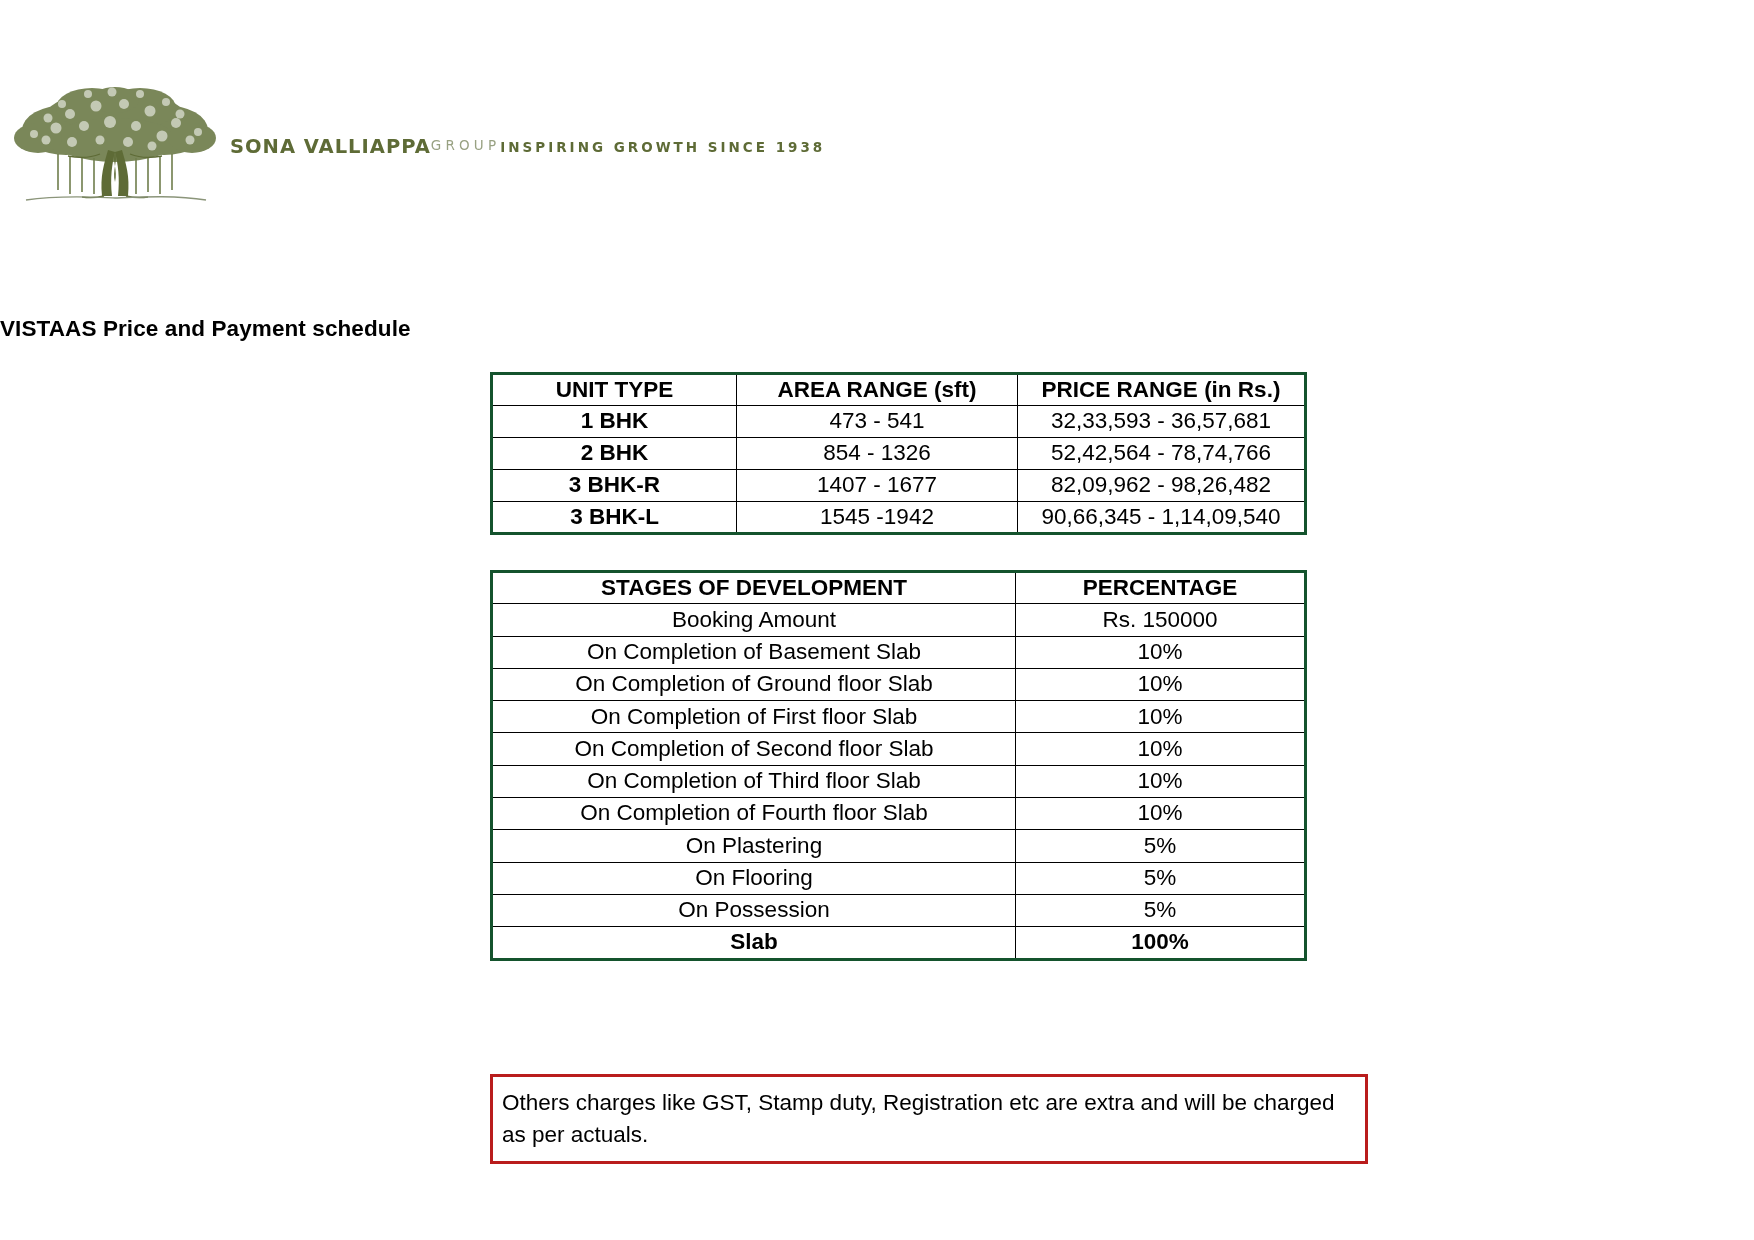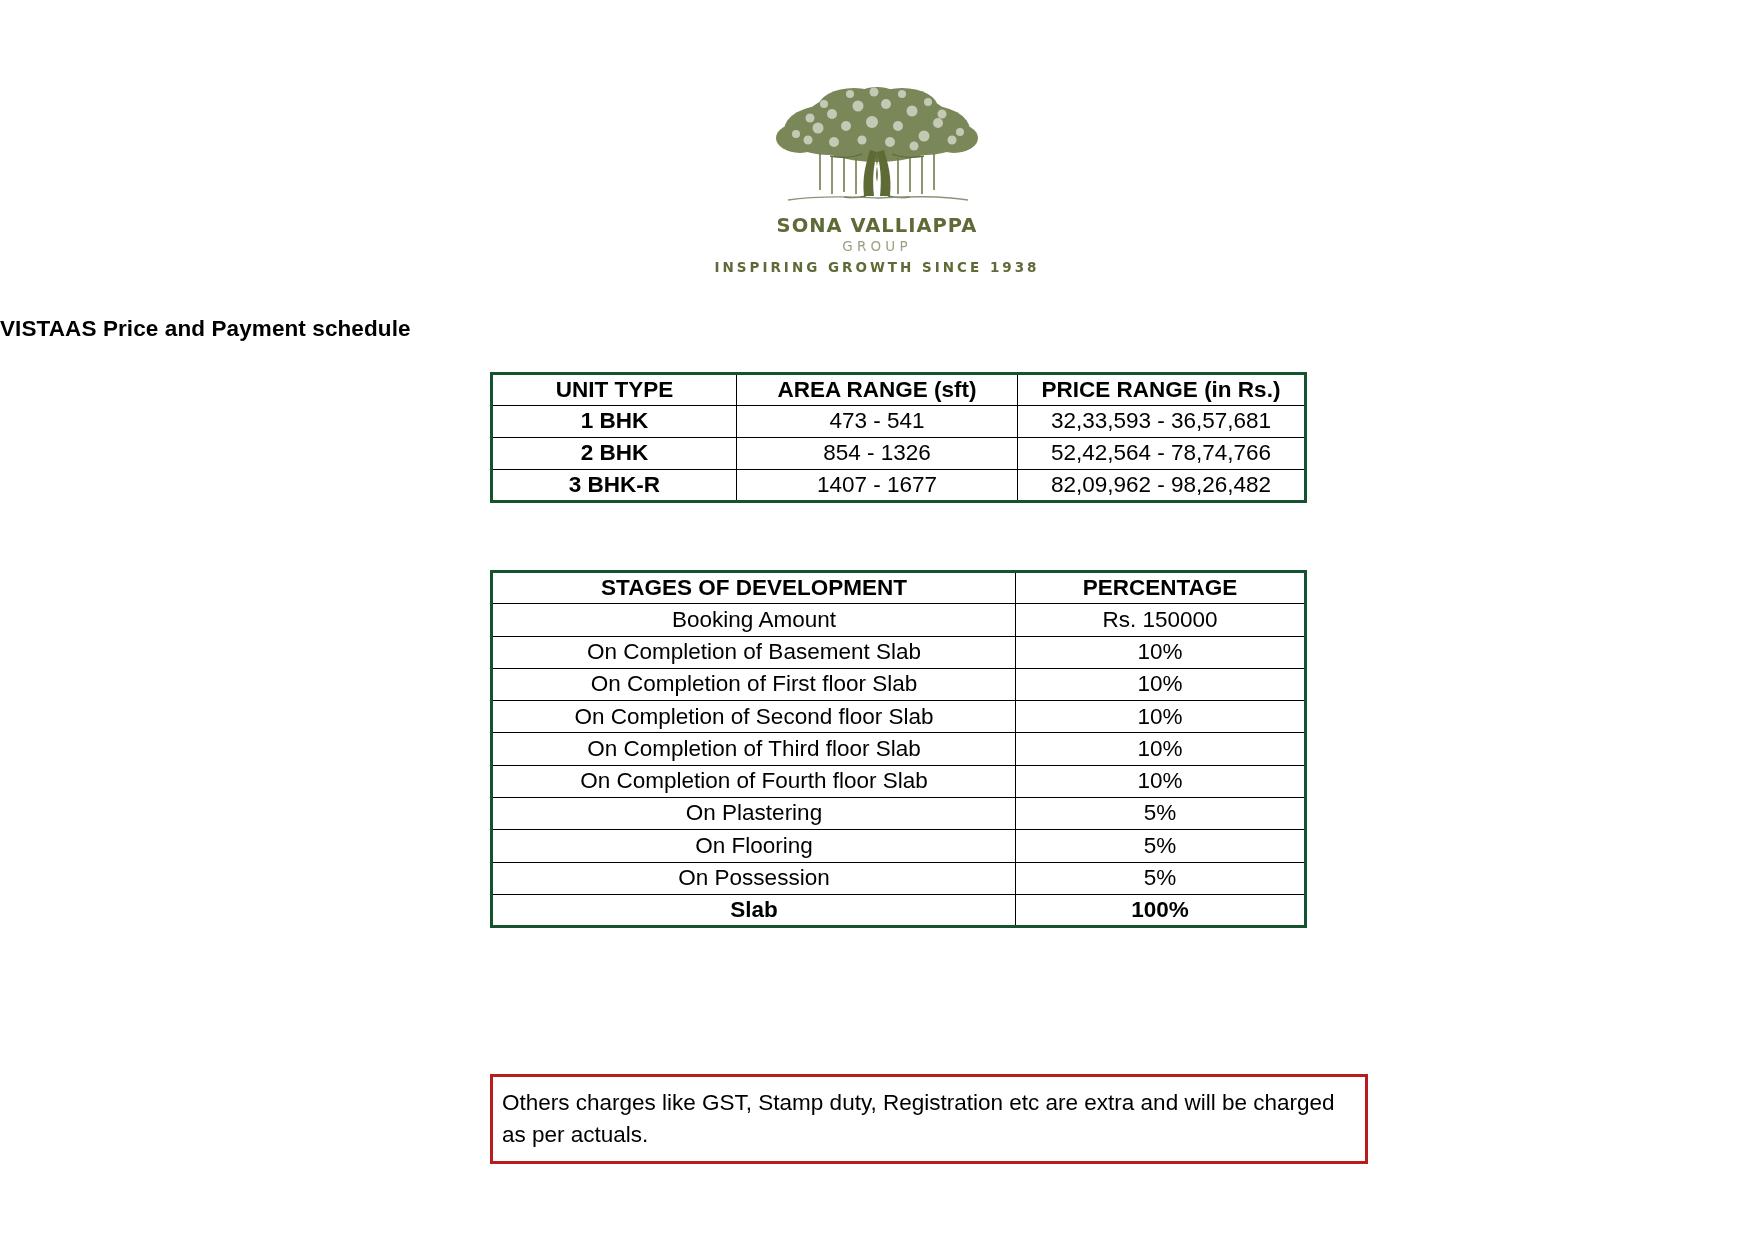--- a/index.html
+++ b/index.html
@@ -18,21 +18,21 @@
     overflow: hidden;
   }
 
   
   .logo-block {
     position: absolute;
     top: 78px;
     left: 0;
     width: 1754px;
     display: flex;
-    flex-direction: column;
+    flex-direction: row;
     align-items: center;
   }
   .logo-tree {
     width: 230px;
     height: 132px;
     display: block;
   }
   .logo-name {
     margin-top: 6px;
     font-family: "DejaVu Sans", sans-serif;
@@ -227,20 +227,25 @@
     <tr>
       <td class="bold">2 BHK</td>
       <td>854 - 1326</td>
       <td>52,42,564 - 78,74,766</td>
     </tr>
     <tr>
       <td class="bold">3 BHK-R</td>
       <td>1407 - 1677</td>
       <td>82,09,962 - 98,26,482</td>
     </tr>
+    <tr>
+      <td class="bold">3 BHK-L</td>
+      <td>1545 -1942</td>
+      <td>90,66,345 - 1,14,09,540</td>
+    </tr>
   </tbody>
 </table>
 
 <table class="tbl" id="stages-table">
   <colgroup>
       <col class="s1">
       <col class="s2">
     </colgroup>
   <thead>
     <tr>
@@ -251,20 +256,24 @@
   <tbody>
     <tr>
       <td>Booking Amount</td>
       <td>Rs. 150000</td>
     </tr>
     <tr>
       <td>On Completion of Basement Slab</td>
       <td>10%</td>
     </tr>
     <tr>
+      <td>On Completion of Ground floor Slab</td>
+      <td>10%</td>
+    </tr>
+    <tr>
       <td>On Completion of First floor Slab</td>
       <td>10%</td>
     </tr>
     <tr>
       <td>On Completion of Second floor Slab</td>
       <td>10%</td>
     </tr>
     <tr>
       <td>On Completion of Third floor Slab</td>
       <td>10%</td>

